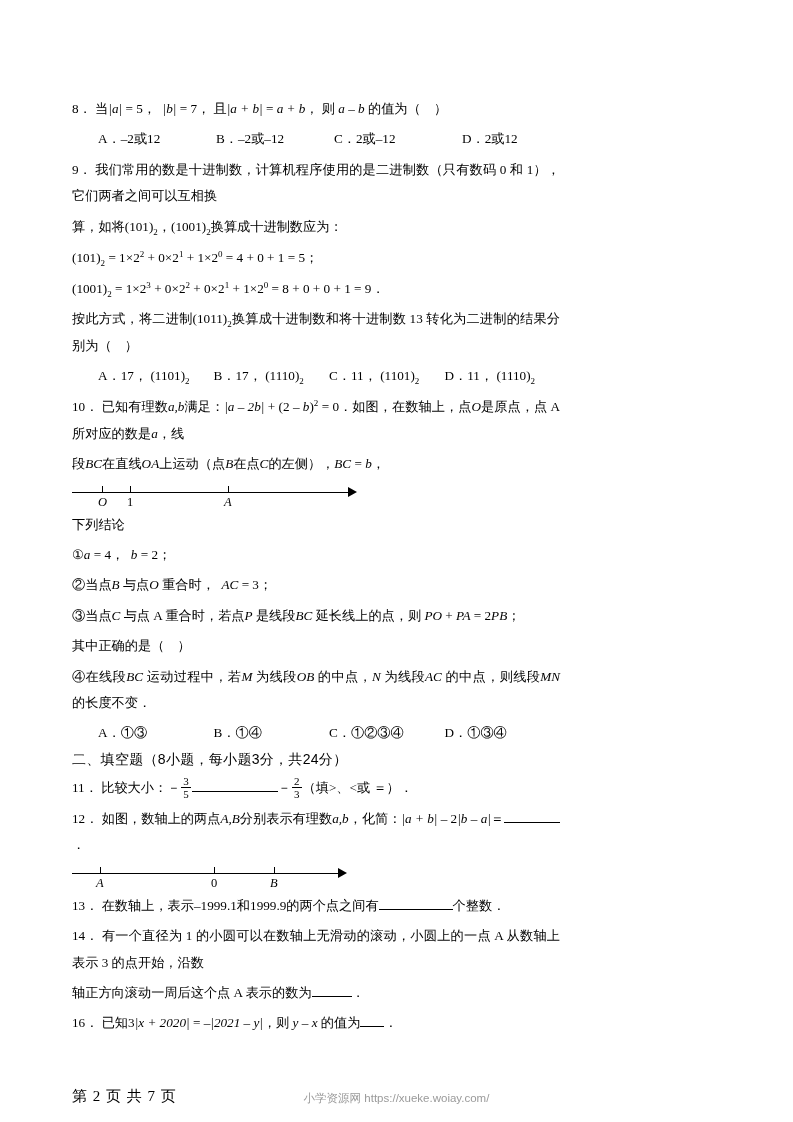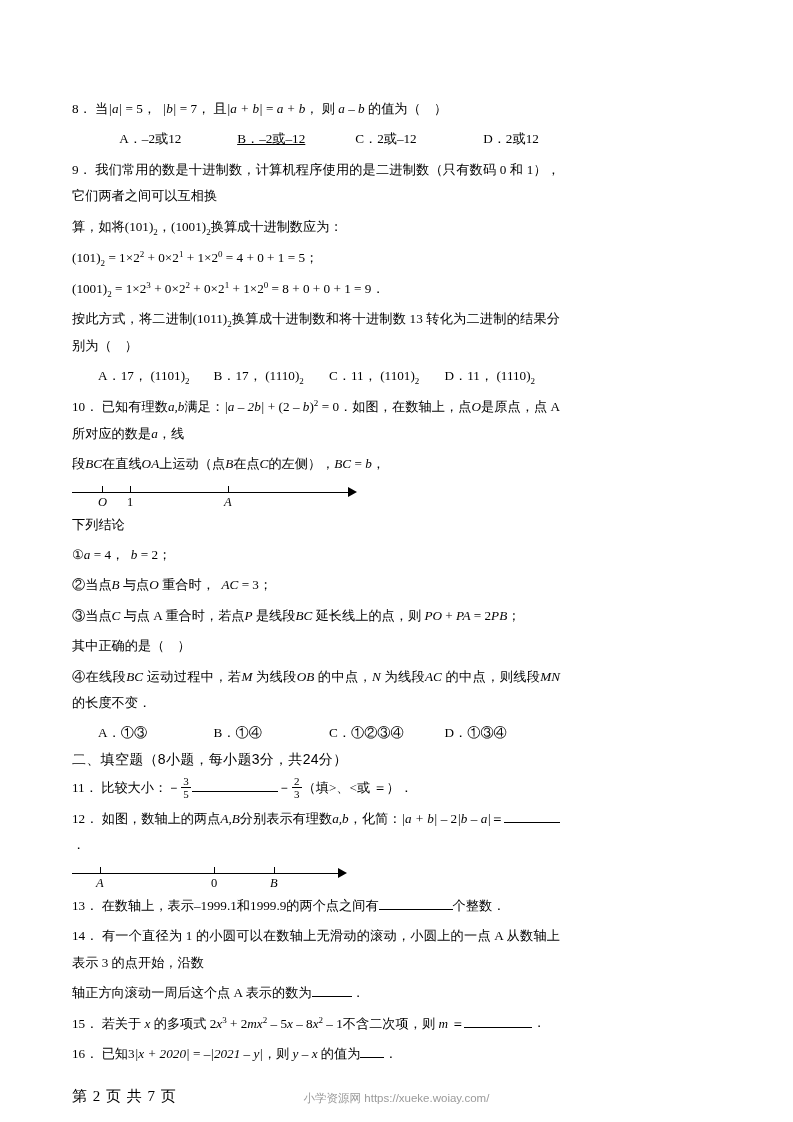--- a/index.html
+++ b/index.html
@@ -30,27 +30,26 @@
   }
   .q-num {
     display: inline-block;
   }
   .opts {
     font-size: 13.2px;
     line-height: 2.0;
     margin: 0 0 4px 0;
     padding-left: 26px;
     display: flex;
-    justify-content: center;
   }
   .opts > span {
     white-space: nowrap;
   }
   .opt-w1 { width: 118px; }
-  .opt-w2 { width: 118px; text-decoration: underline; }
+  .opt-w2 { width: 118px; }
   .opt-w3 { width: 128px; }
   .opts-9 > span { width: 130px; }
   .opts-10 > span { width: 134px; }
   i.v { font-style: italic; font-family: "Liberation Serif", serif; }
   sup { font-size: 9px; vertical-align: super; }
   sub { font-size: 9px; vertical-align: sub; }
   .frac {
     display: inline-block;
     vertical-align: middle;
     text-align: center;
@@ -243,24 +242,20 @@
   </div>
 
   <div class="q">
     <span class="q-num">14．</span>
     <span>有一个直径为 1 的小圆可以在数轴上无滑动的滚动，小圆上的一点 A 从数轴上表示 3 的点开始，沿数</span>
   </div>
   <div class="q">
     <span>轴正方向滚动一周后这个点 A 表示的数为</span><span class="blank-line" style="width:40px"></span><span>．</span>
   </div>
 
-  <div class="q">
-    <span class="q-num">15．</span>
-    <span>若关于 <i class="v">x</i> 的多项式 2<i class="v">x</i><sup>3</sup> + 2<i class="v">mx</i><sup>2</sup> – 5<i class="v">x</i> – 8<i class="v">x</i><sup>2</sup> – 1不含二次项，则 <i class="v">m</i> ＝</span><span class="blank-line" style="width:68px"></span><span>．</span>
-  </div>
 
   <div class="q">
     <span class="q-num">16．</span>
     <span>已知3<i class="v">|x + 2020|</i> = –<i class="v">|2021 – y|</i>，则 <i class="v">y – x</i> 的值为</span><span class="blank-line" style="width:24px"></span><span>．</span>
   </div>
 
   <div class="footer">
     <div class="footer-left">第 2 页 共 7 页</div>
     <div class="footer-center">小学资源网 https://xueke.woiay.com/</div>
   </div>

